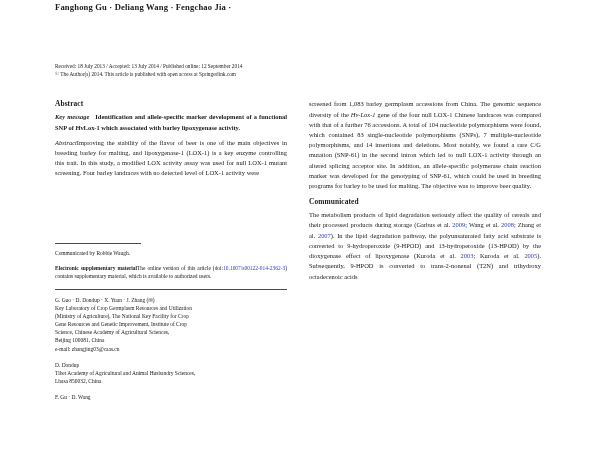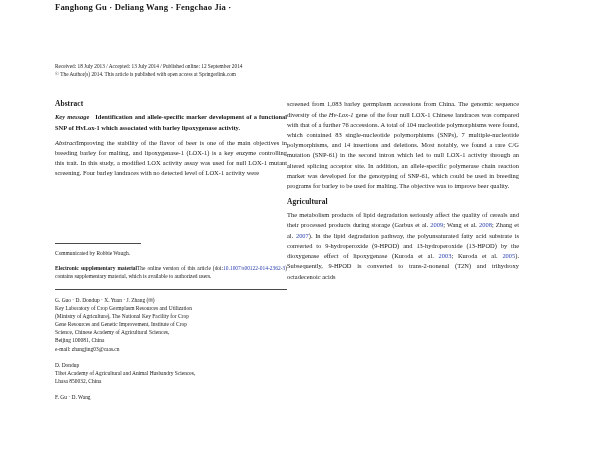--- a/index.html
+++ b/index.html
@@ -37,20 +37,21 @@
     margin-top: 49px;
     font-size: 5.3px;
     line-height: 1.52;
     color: #1d1d1d;
   }
   .dates .ln { display: block; }
   
   .cols {
     margin-top: 21px;
     display: flex;
+    gap: 22px;
   }
   .col {
     width: 232px;
     flex: 0 0 232px;
   }
   h2.sec {
     font-size: 7.4px;
     font-weight: bold;
     margin: 0 0 4px 0;
     letter-spacing: 0.1px;
@@ -140,21 +141,21 @@
       </p>
     </div>
 
     <div class="col">
       <p class="body">
         <span>screened from 1,083 barley germplasm accessions from China. The genomic sequence diversity of the </span><span class="it">Hv-Lox-1</span><span> gene of the four null LOX-1 Chinese landraces was compared with that of a further 76 accessions. A total of 104 nucleotide polymorphisms were found, which contained 83 single-nucleotide polymorphisms (SNPs), 7 multiple-nucleotide polymorphisms, and 14 insertions and deletions. Most notably, we found a rare C/G mutation (SNP-61) in the second intron which led to null LOX-1 activity through an altered splicing acceptor site. In addition, an allele-specific polymerase chain reaction marker was developed for the genotyping of SNP-61, which could be used in breeding programs for barley to be used for malting. The objective was to improve beer quality.</span>
       </p>
 
       <div class="spacer-sm"></div>
 
-      <h2 class="sec">Agricultural</h2>
+      <h2 class="sec">Communicated</h2>
 
       <p class="body">
         <span>The metabolism products of lipid degradation seriously affect the quality of cereals and their processed products during storage (Garbus et al. </span><span class="cite">2009</span><span>; Wang et al. </span><span class="cite">2008</span><span>; Zhang et al. </span><span class="cite">2007</span><span>). In the lipid degradation pathway, the polyunsaturated fatty acid substrate is converted to 9-hydroperoxide (9-HPOD) and 13-hydroperoxide (13-HPOD) by the dioxygenase effect of lipoxygenase (Kuroda et al. </span><span class="cite">2003</span><span>; Kuroda et al. </span><span class="cite">2005</span><span>). Subsequently, 9-HPOD is converted to trans-2-nonenal (T2N) and trihydroxy octadecenoic acids</span>
       </p>
     </div>
   </div>
 
   <div class="footnotes">
 
     <div class="rule"></div>

